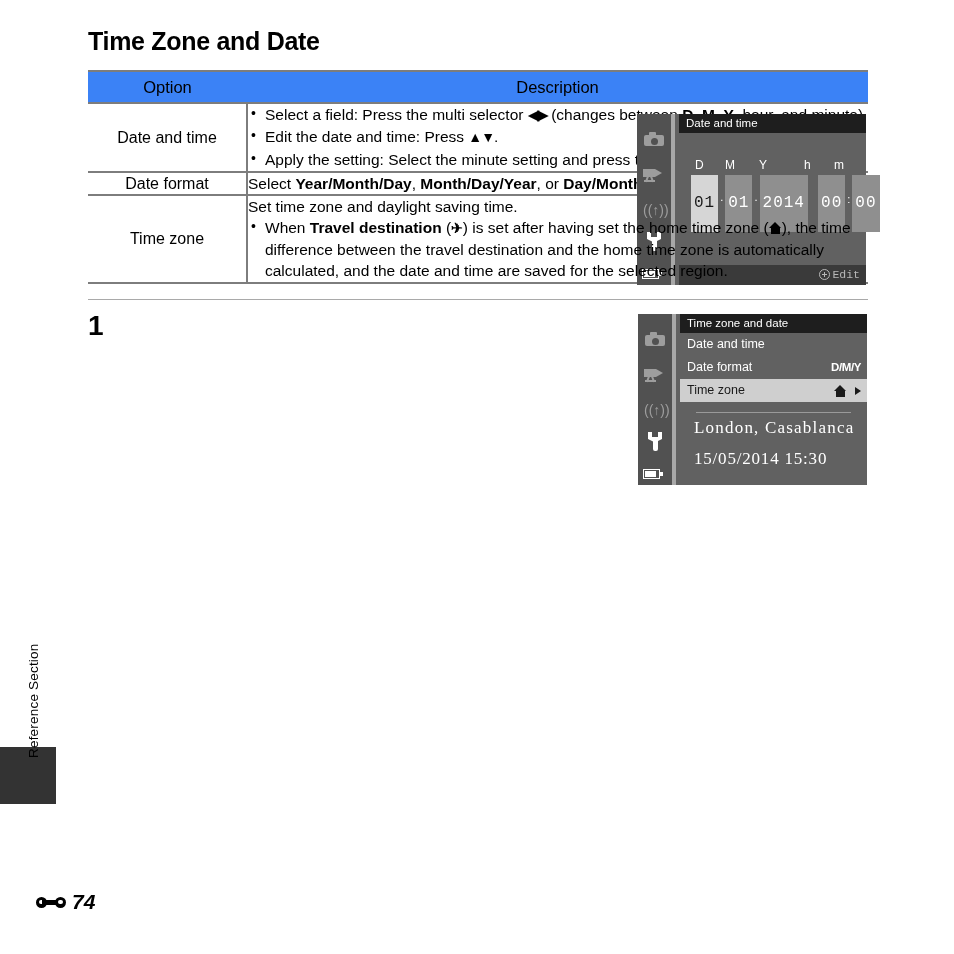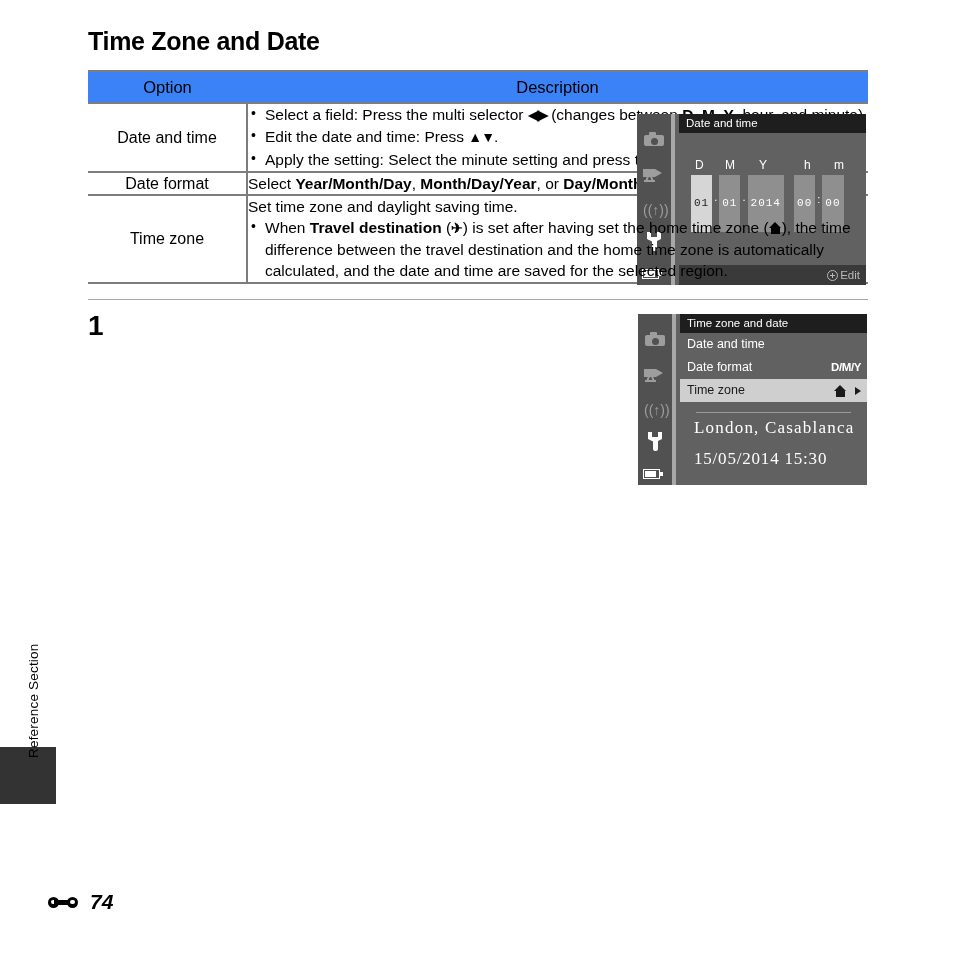--- a/index.html
+++ b/index.html
@@ -40,29 +40,29 @@
     letter-spacing: 0.2px;
     color: #000;
     writing-mode: vertical-rl;
     text-orientation: mixed;
     transform: rotate(180deg);
     white-space: nowrap;
     line-height: 24px;
   }
   #page-number {
     position: absolute;
-    left: 48px;
+    left: 36px;
     top: 890px;
     font-size: 21px;
     font-style: italic;
     font-weight: 700;
     color: #000;
     display: flex;
     align-items: center;
-    gap: 12px;
+    gap: 6px;
   }
   #page-number .ref-mark {
     font-style: normal;
     display: inline-block;
     position: relative;
     width: 30px;
     height: 15px;
   }
   #page-number .ref-mark i {
     position: absolute;
@@ -398,21 +398,21 @@
     font-size: 11.5px;
     display: flex;
     align-items: center;
   }
   .dt-row .fld {
     background: #8f8f8f;
     color: #ffffff;
     padding: 18px 3px;
     letter-spacing: 1px;
     font-family: "Liberation Mono", monospace;
-    font-size: 11px;
+    font-size: 16px;
     margin-top: 8px;
   }
   .dt-row .fld.sel { background: #d6d6d6; color: #1a1a1a; }
   .dt-row .sep {
     padding: 0 2px;
     font-size: 11px;
     align-self: flex-end;
     color: #fff;
   }
   .dt-row .sep.colon { align-self: center; }
@@ -429,20 +429,21 @@
     position: absolute;
     left: 0; bottom: 0;
     width: 187px; height: 20px;
     background: #3a3a3a;
     color: #b8b8b8;
     font-size: 11.5px;
     line-height: 20px;
     text-align: right;
     padding-right: 6px;
     box-sizing: border-box;
+    font-family: Liberation Mono, monospace;
   }
   .multisel-glyph {
     display: inline-block;
     width: 11px; height: 11px;
     border: 1.5px solid #b8b8b8;
     border-radius: 50%;
     position: relative;
     vertical-align: -2px;
     margin-right: 2px;
     box-sizing: border-box;

